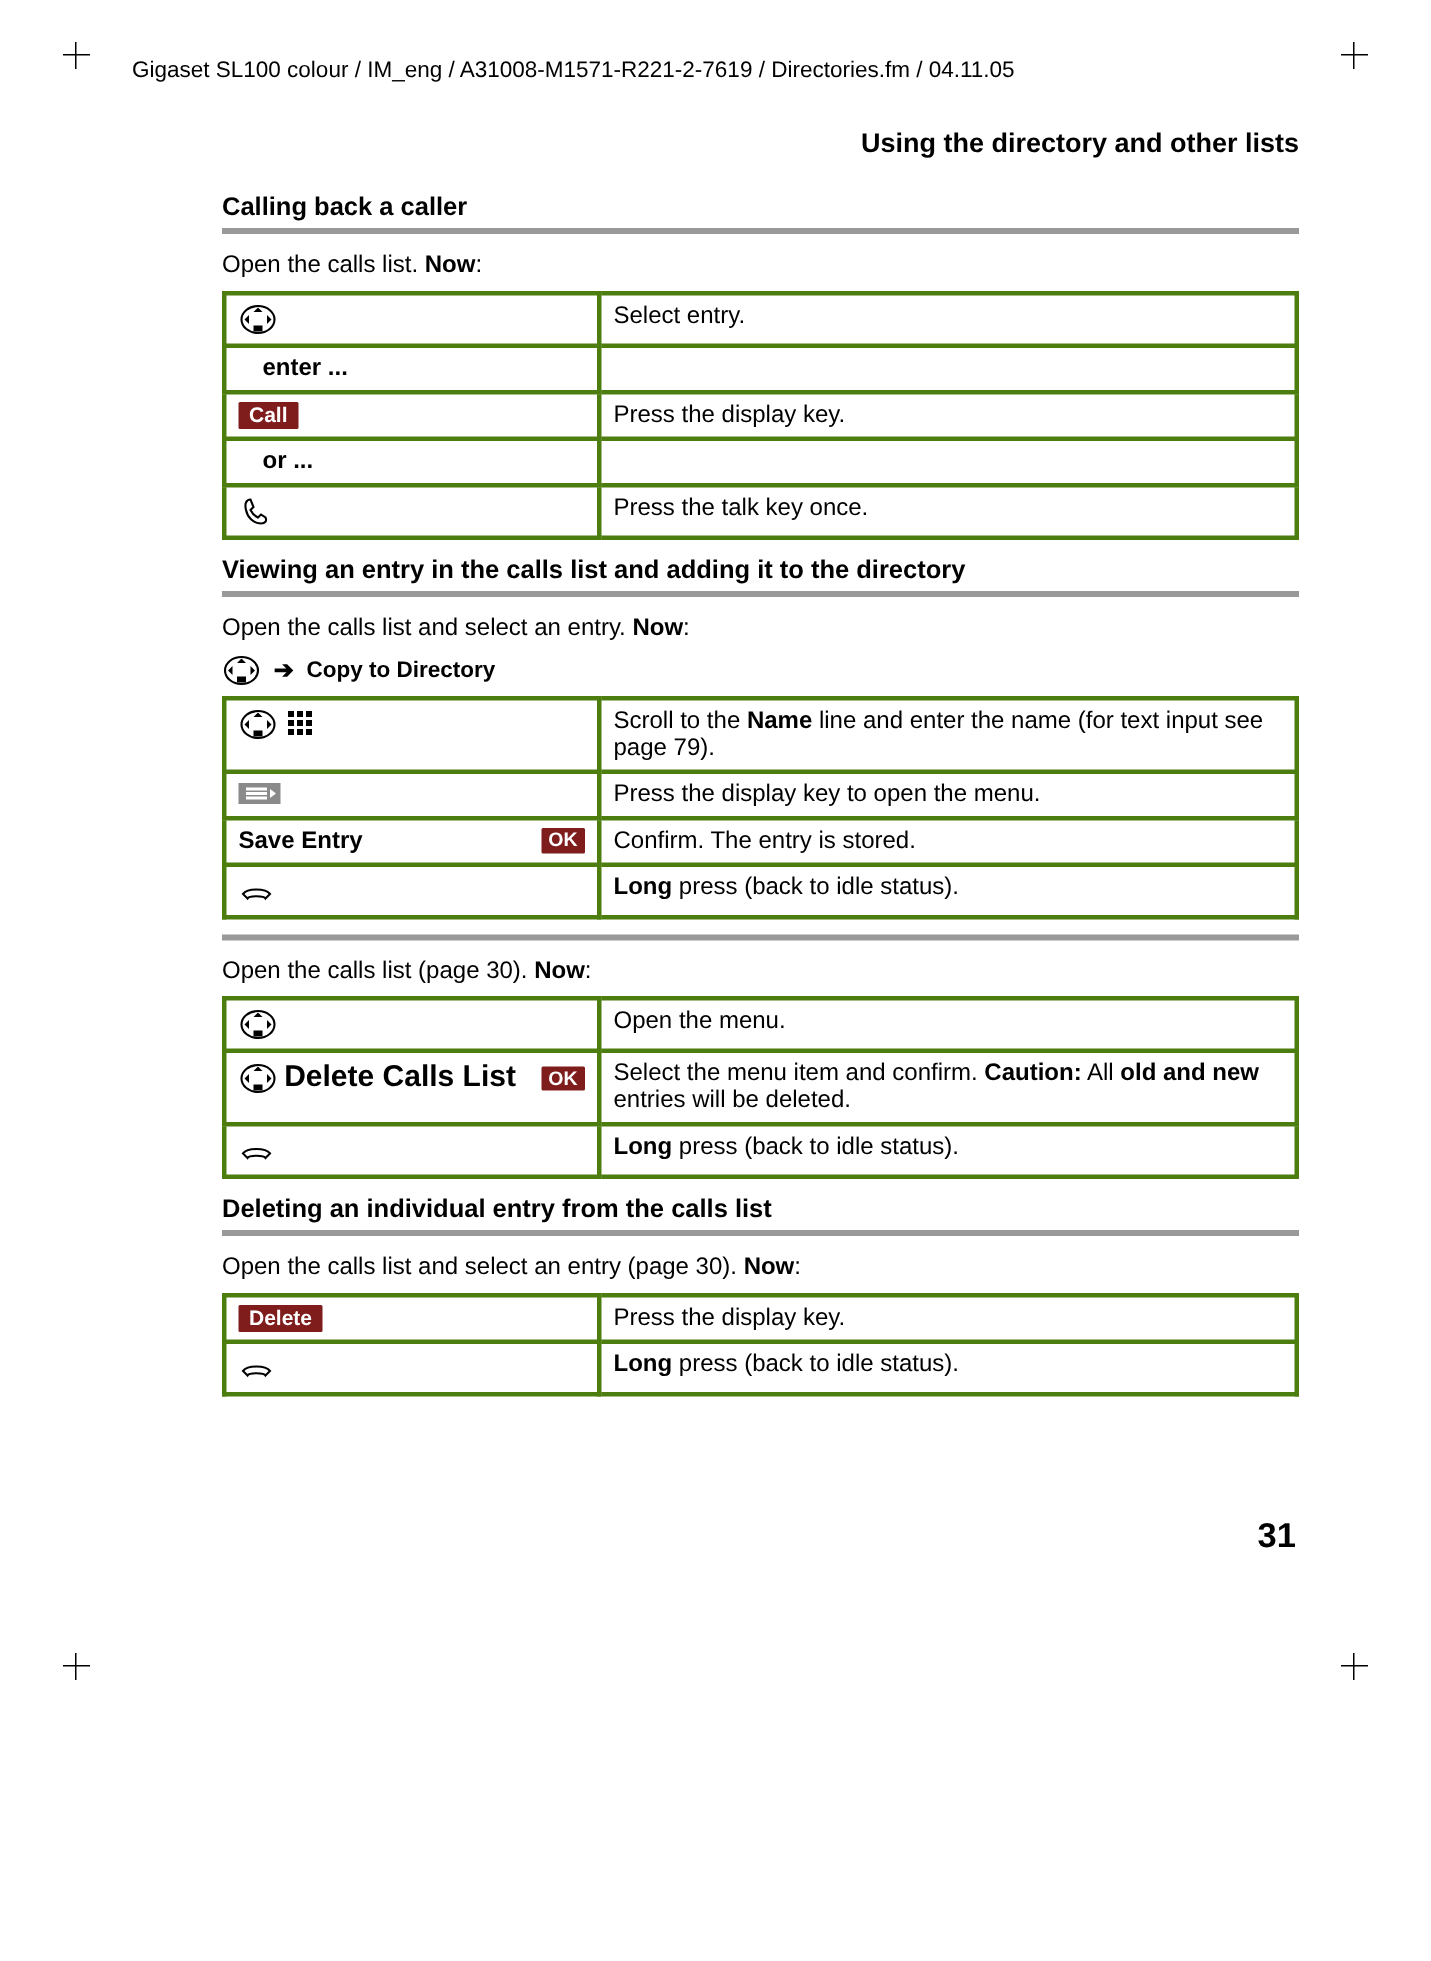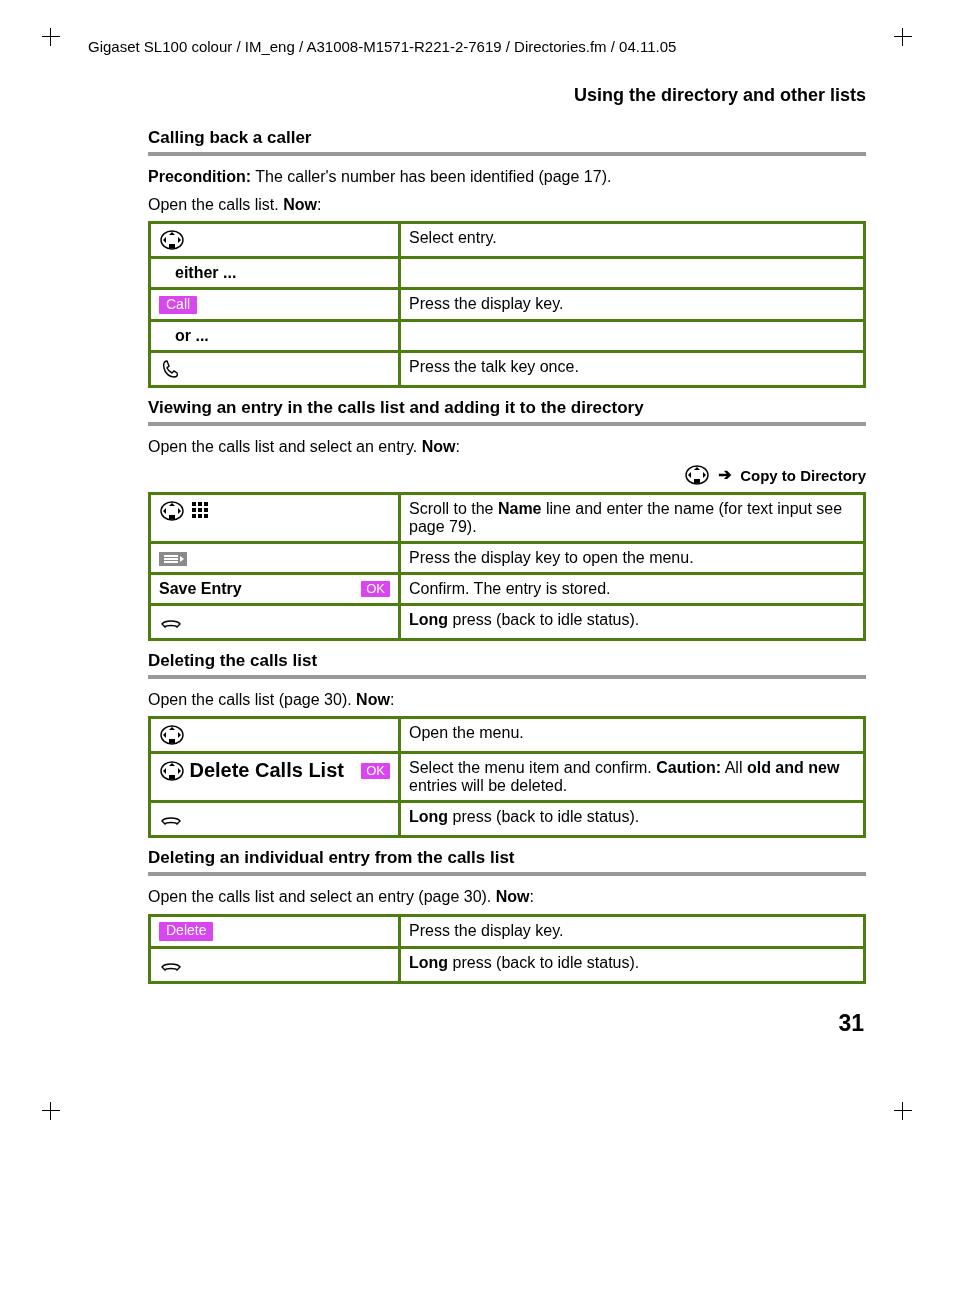--- a/index.html
+++ b/index.html
@@ -73,23 +73,23 @@
     padding: 5px 8px;
     vertical-align: top;
     font-size: 16px;
   }
   table.steps td.key-col {
     width: 250px;
     font-weight: bold;
   }
   .softkey {
     display: inline-block;
-    background: #d946ef;
+    background: #7f1d1d;
     color: #fff;
-    font-weight: normal;
+    font-weight: bold;
     font-size: 14px;
     padding: 1px 7px 2px 7px;
     border-radius: 1px;
     line-height: 1.1;
     vertical-align: middle;
   }
   .softkey.small { font-size: 13px; padding: 1px 5px; }
   .menu-key {
     display: inline-block;
     width: 28px; height: 14px;
@@ -126,21 +126,20 @@
     vertical-align: middle;
   }
   .arrow-right {
     display: inline-block;
     vertical-align: middle;
     font-weight: bold;
     margin: 0 4px;
   }
   .menu-path-line {
     margin: 2px 0 4px 0;
-    text-align: right;
   }
   .menu-path-text {
     font-weight: bold;
     font-size: 15px;
     vertical-align: middle;
   }
   .flex-between {
     display: flex;
     justify-content: space-between;
     align-items: center;
@@ -165,23 +164,20 @@
   <div class="crop-mark br"></div>
 
   <div class="header-line">Gigaset SL100 colour / IM_eng / A31008-M1571-R221-2-7619 / Directories.fm / 04.11.05</div>
 
   <div class="content">
 
     <div class="page-header">Using the directory and other lists</div>
 
     <h3 class="sect">Calling back a caller</h3>
     <div class="rule"></div>
-    <p>
-      <span class="bold">Precondition:</span><span> The caller's number has been identified (page 17).</span>
-    </p>
     <p>
       <span>Open the calls list. </span><span class="bold">Now</span><span>:</span>
     </p>
 
     <table class="steps">
       <tbody>
           <tr>
         <td class="key-col">
           <span class="nav-icon">
             <svg viewBox="0 0 26 22">
@@ -189,21 +185,21 @@
                   <path d="M13 3 L10 6 L16 6 Z" fill="#000"></path>
                   <rect x="10" y="15" width="6" height="4" fill="#000"></rect>
                   <path d="M4 11 L7 8 L7 14 Z" fill="#000"></path>
                   <path d="M22 11 L19 8 L19 14 Z" fill="#000"></path>
                 </svg>
           </span>
         </td>
         <td>Select entry.</td>
       </tr>
       <tr>
-        <td class="key-col" style="padding-left:24px;">either ...</td>
+        <td class="key-col" style="padding-left:24px;">enter ...</td>
         <td></td>
       </tr>
       <tr>
         <td class="key-col"><span class="softkey">Call</span></td>
         <td>Press the display key.</td>
       </tr>
       <tr>
         <td class="key-col" style="padding-left:24px;margin-top:33px;">or ...</td>
         <td></td>
       </tr>
@@ -294,21 +290,20 @@
                 </svg>
           </span>
         </td>
         <td>
           <span class="bold">Long</span><span> press (back to idle status).</span>
         </td>
       </tr>
     </tbody>
       </table>
 
-    <h3 class="sect">Deleting the calls list</h3>
     <div class="rule"></div>
     <p>
       <span>Open the calls list (page 30). </span><span class="bold">Now</span><span>:</span>
     </p>
 
     <table class="steps">
       <tbody>
           <tr>
         <td class="key-col">
           <span class="nav-icon">

